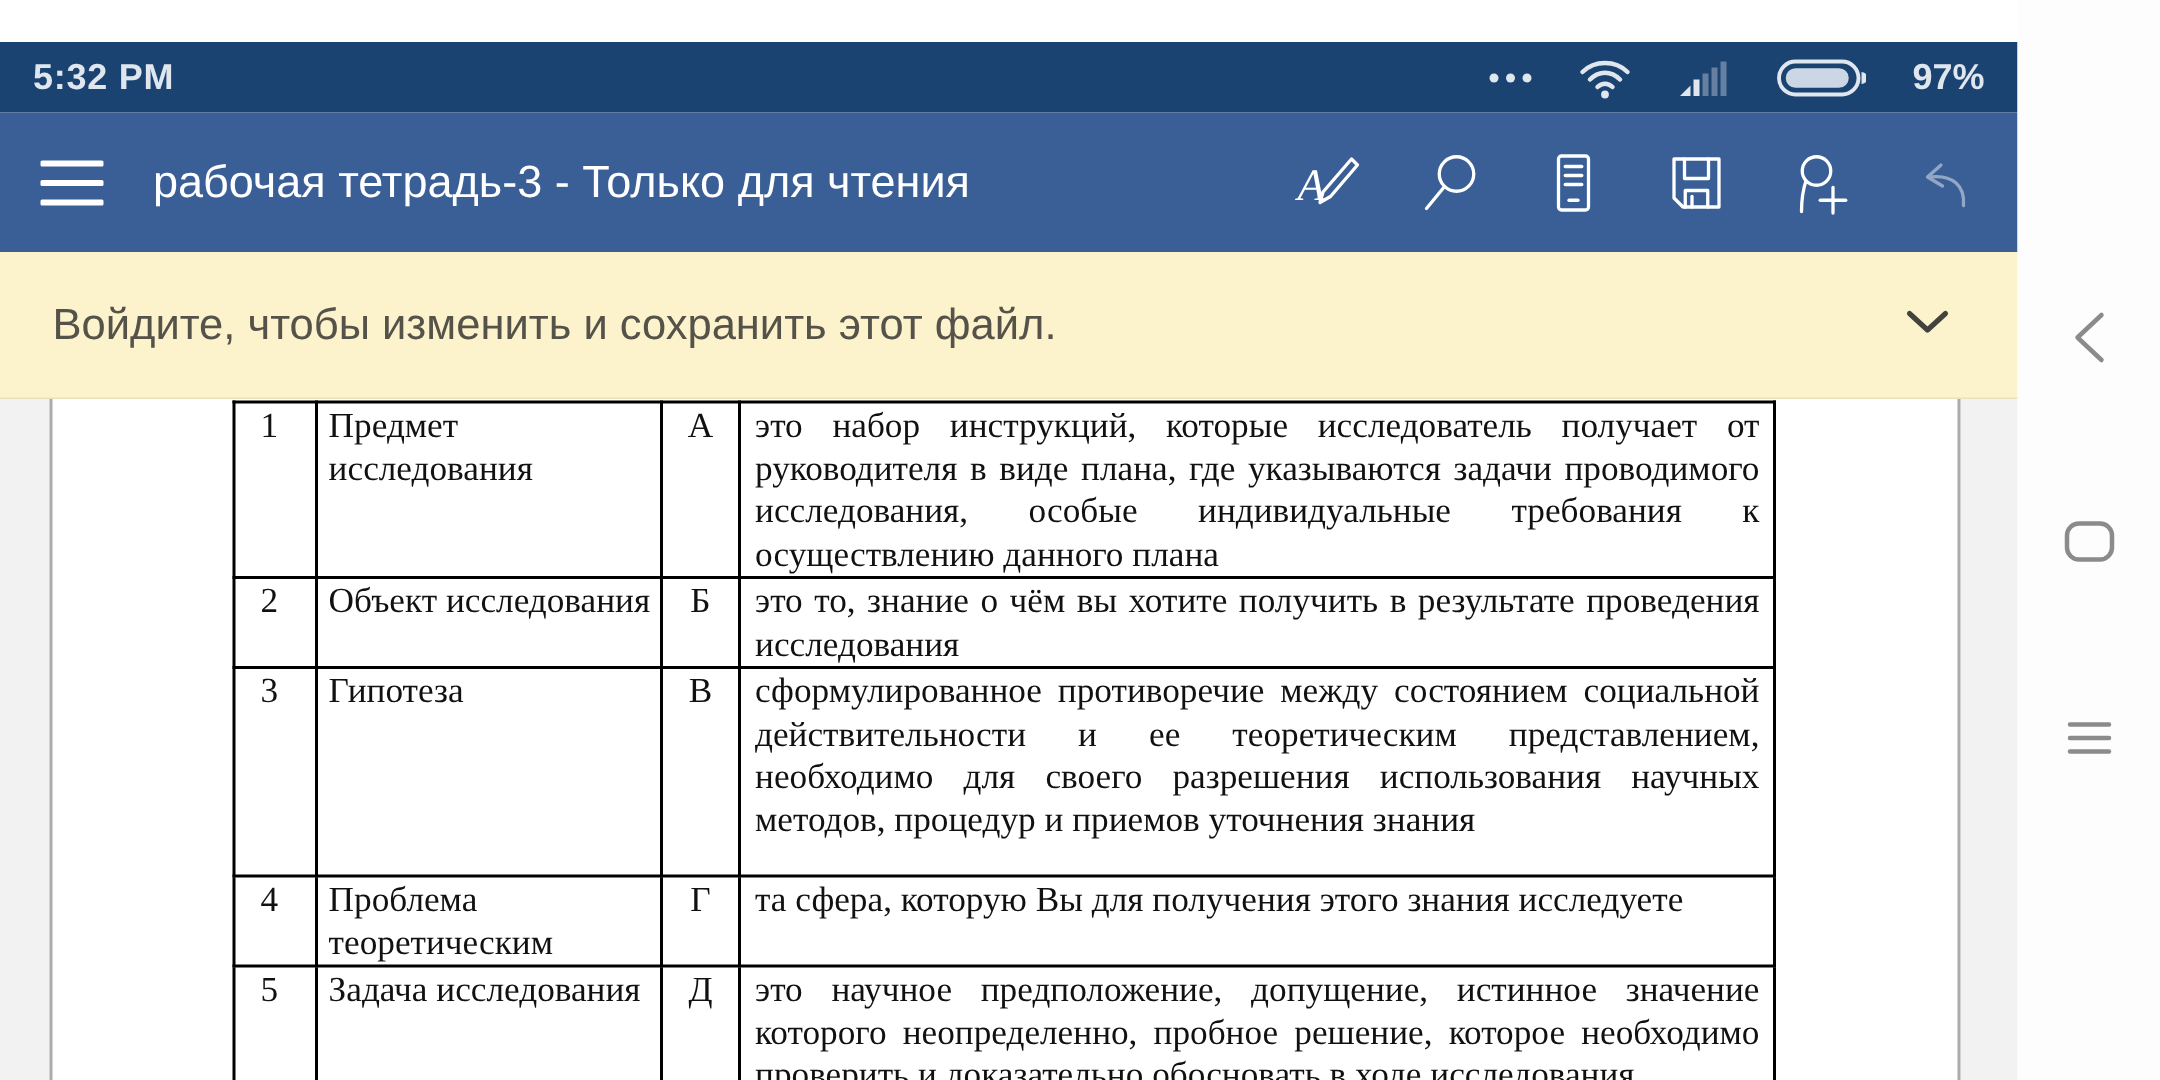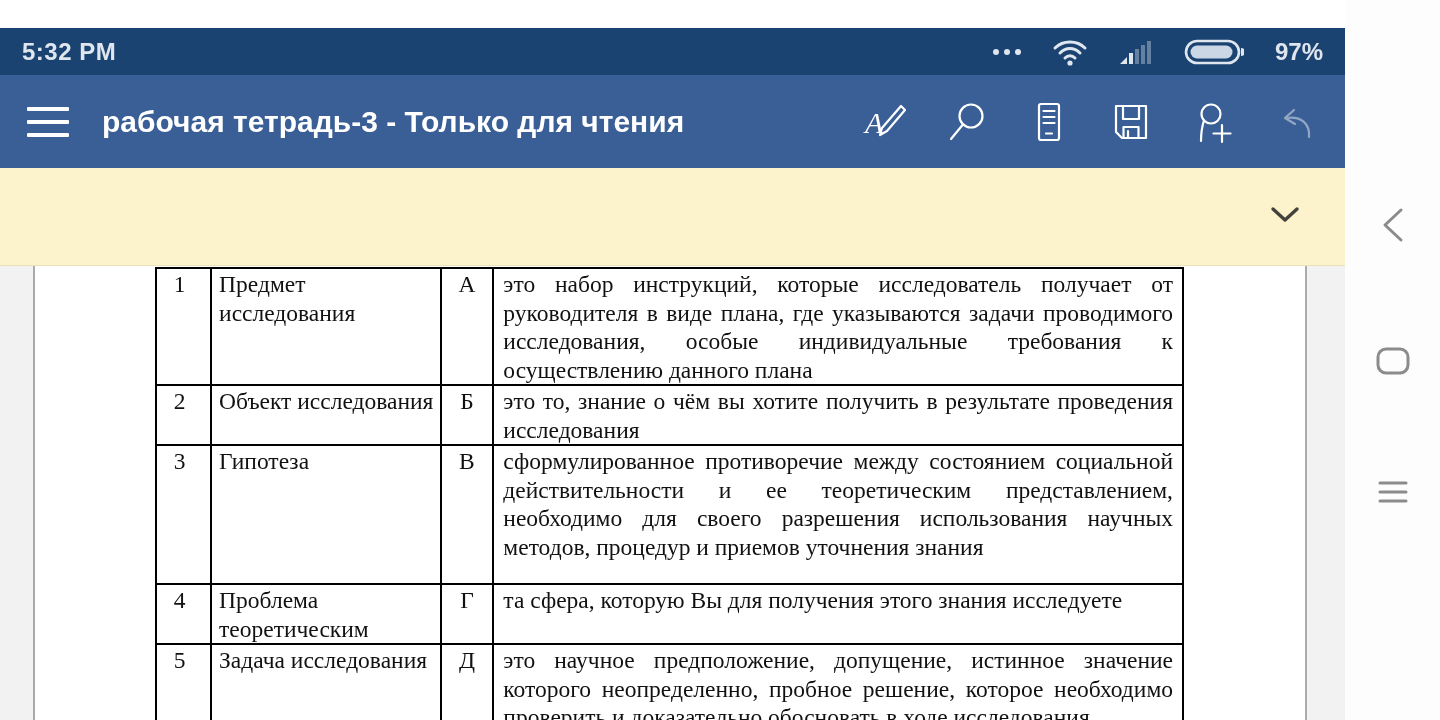--- a/index.html
+++ b/index.html
@@ -21,21 +21,21 @@
   .sb-right{margin-left:auto;display:flex;align-items:center;gap:31px;}
   .sb-dots{display:flex;gap:5px;}
   .sb-dots i{width:6px;height:6px;border-radius:50%;background:#dfe6ee;display:block;}
   .sb-pct{color:var(--statusbar-text);font-size:24px;font-weight:600;}
 
   
   .app-bar{height:93px;background:var(--app-bar-bg);display:flex;align-items:center;
     padding:0 27px;flex:none;}
   .hamburger{width:42px;height:30px;display:flex;flex-direction:column;justify-content:space-between;cursor:pointer;flex:none;}
   .hamburger i{display:block;height:4px;background:#fff;border-radius:1px;}
-  .app-title{color:#fff;font-size:30px;font-weight:700;margin-left:33px;white-space:nowrap;
+  .app-title{color:#fff;font-size:30px;font-weight:400;margin-left:33px;white-space:nowrap;
     overflow:hidden;text-overflow:ellipsis;max-width:640px;}
   .ab-icons{margin-left:auto;display:flex;align-items:center;gap:36px;}
   .ab-btn{width:46px;height:46px;display:flex;align-items:center;justify-content:center;cursor:pointer;flex:none;}
   .ab-btn svg{width:44px;height:44px;fill:none;stroke:#fff;stroke-width:2.2;stroke-linecap:round;stroke-linejoin:round;}
   .ab-btn.disabled svg{opacity:.45;}
 
   
   .banner{height:98px;background:var(--banner-bg);display:flex;align-items:center;
     padding:0 45px 0 35px;flex:none;cursor:pointer;box-shadow:inset 0 -1px 0 rgba(0,0,0,.07);}
   .banner-text{color:var(--banner-text);font-size:29px;font-weight:400;}
@@ -156,20 +156,21 @@
       <div class="ab-btn disabled">
         <svg viewBox="0 0 44 44">
           <path d="M36 37 C37 24 29 16 13 18"></path>
           <polyline points="21,10 12,18 22,24"></polyline>
         </svg>
       </div>
     </div>
   </div>
 
   <div class="banner">
+    <span class="banner-text">Войдите, чтобы изменить и сохранить этот файл.</span>
     <span class="banner-chevron">
       <svg viewBox="0 0 30 18">
           <polyline points="3,3 15,14 27,3"></polyline>
         </svg>
     </span>
   </div>
 
   <div class="doc-area">
     <div class="page">
       <table class="doc-table">

